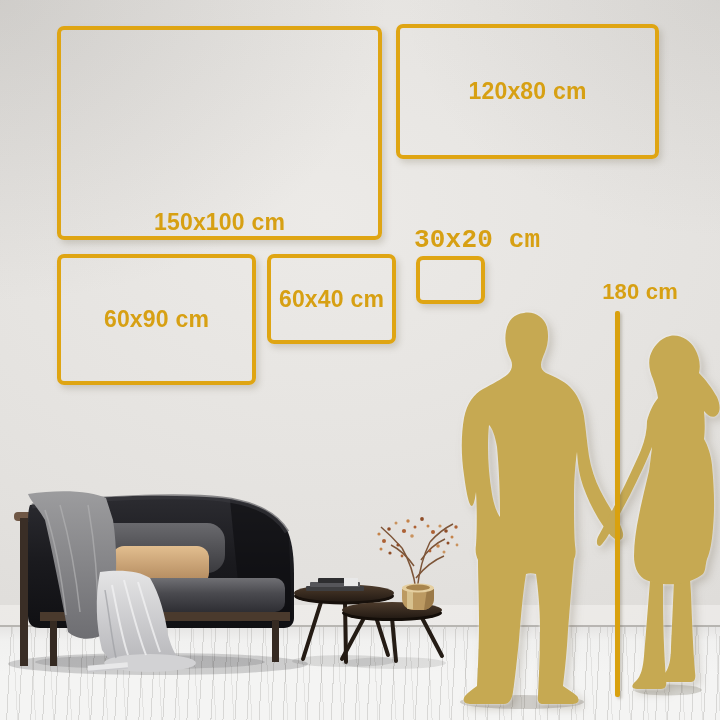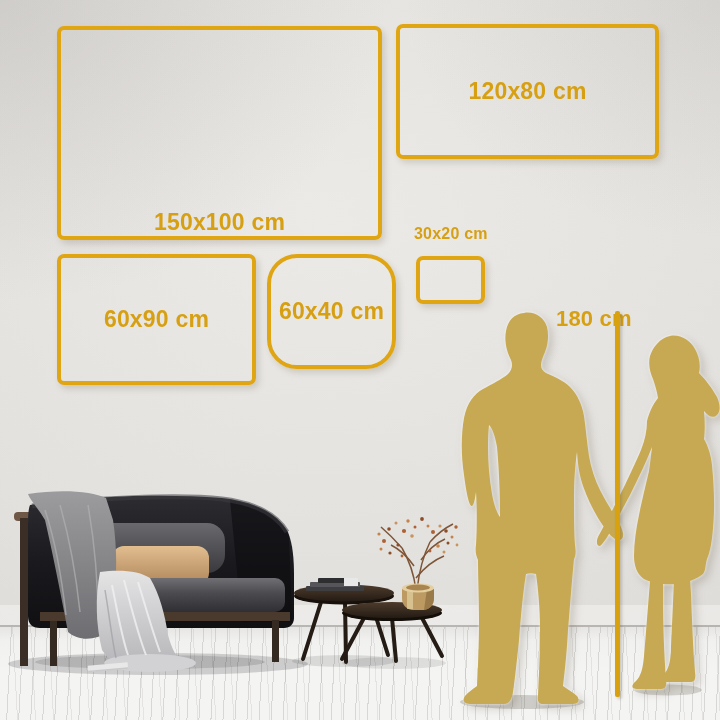--- a/index.html
+++ b/index.html
@@ -23,29 +23,29 @@
   .floor-line{position:absolute;left:0;top:625px;width:720px;height:2px;background:rgba(118,116,110,.38);z-index:1;}
 
   .frame{
     position:absolute;border:4px solid var(--frame-gold,#DFA513);border-radius:7px;
     display:flex;align-items:center;justify-content:center;z-index:3;
     box-shadow:3px 4px 6px rgba(110,100,75,.22);
   }
   .f-150{left:57px;top:26px;width:325px;height:214px;align-items:flex-end;}
   .f-120{left:396px;top:24px;width:263px;height:135px;}
   .f-90 {left:57px;top:254px;width:199px;height:131px;}
-  .f-60 {left:267px;top:254px;width:129px;height:115px;border-radius:30px;}
+  .f-60 {left:267px;top:254px;width:129px;height:90px;}
   .f-30 {left:416px;top:256px;width:69px;height:48px;}
 
   .size-label{
     color:var(--label-gold,#D7A013);font-weight:700;font-size:23px;letter-spacing:.2px;
     white-space:nowrap;user-select:none;
   }
-  .label-30{position:absolute;left:414px;top:225px;font-size:16px;z-index:4;}
-  .label-180{position:absolute;left:556px;top:279px;width:122px;text-align:left;font-size:22px;z-index:4;margin-top:27px;}
+  .label-30{position:absolute;left:414px;top:225px;font-size:26px;z-index:4;font-family:Liberation Mono, monospace;}
+  .label-180{position:absolute;left:556px;top:279px;width:122px;text-align:right;font-size:22px;z-index:4;}
 
   .ruler{
     position:absolute;left:615px;top:311px;width:5px;height:386px;z-index:6;
     background:var(--ruler-gold,#D9A10E);border-radius:2px;
     box-shadow:2px 2px 3px rgba(110,100,75,.30);
   }
   svg.scene{position:absolute;left:0;top:0;width:720px;height:720px;z-index:2;}
   svg.people{
     position:absolute;left:0;top:0;width:720px;height:720px;z-index:5;
     filter:drop-shadow(0 0 1.5px rgba(255,255,255,.85)) drop-shadow(4px 4px 4px rgba(110,100,80,.28));

